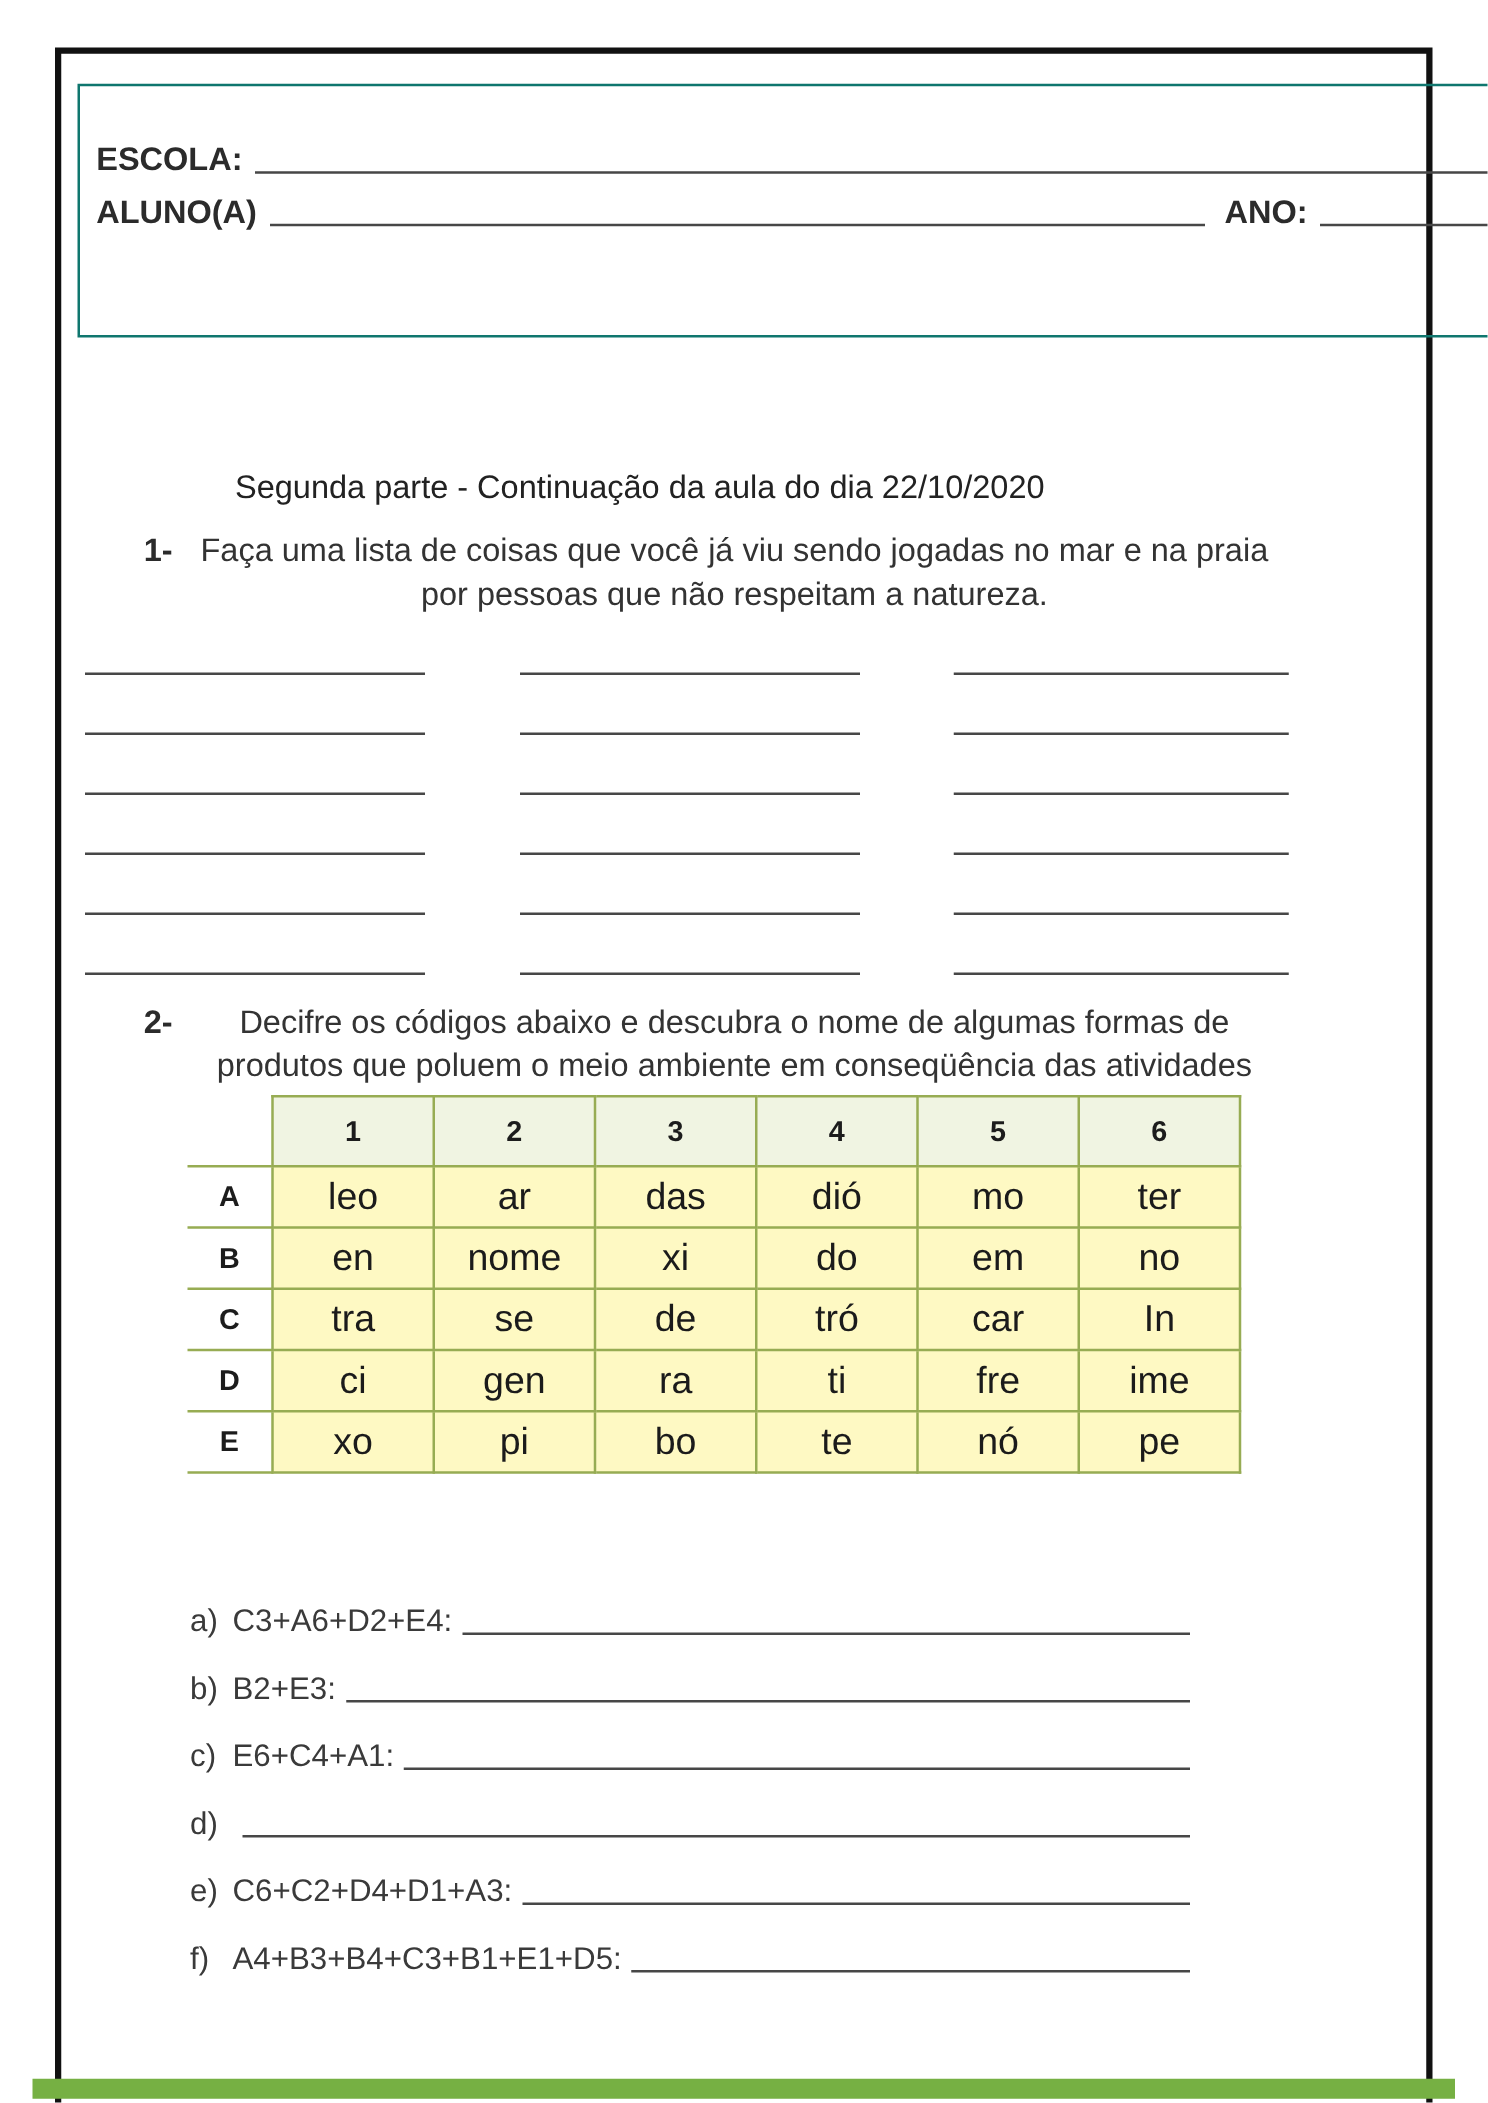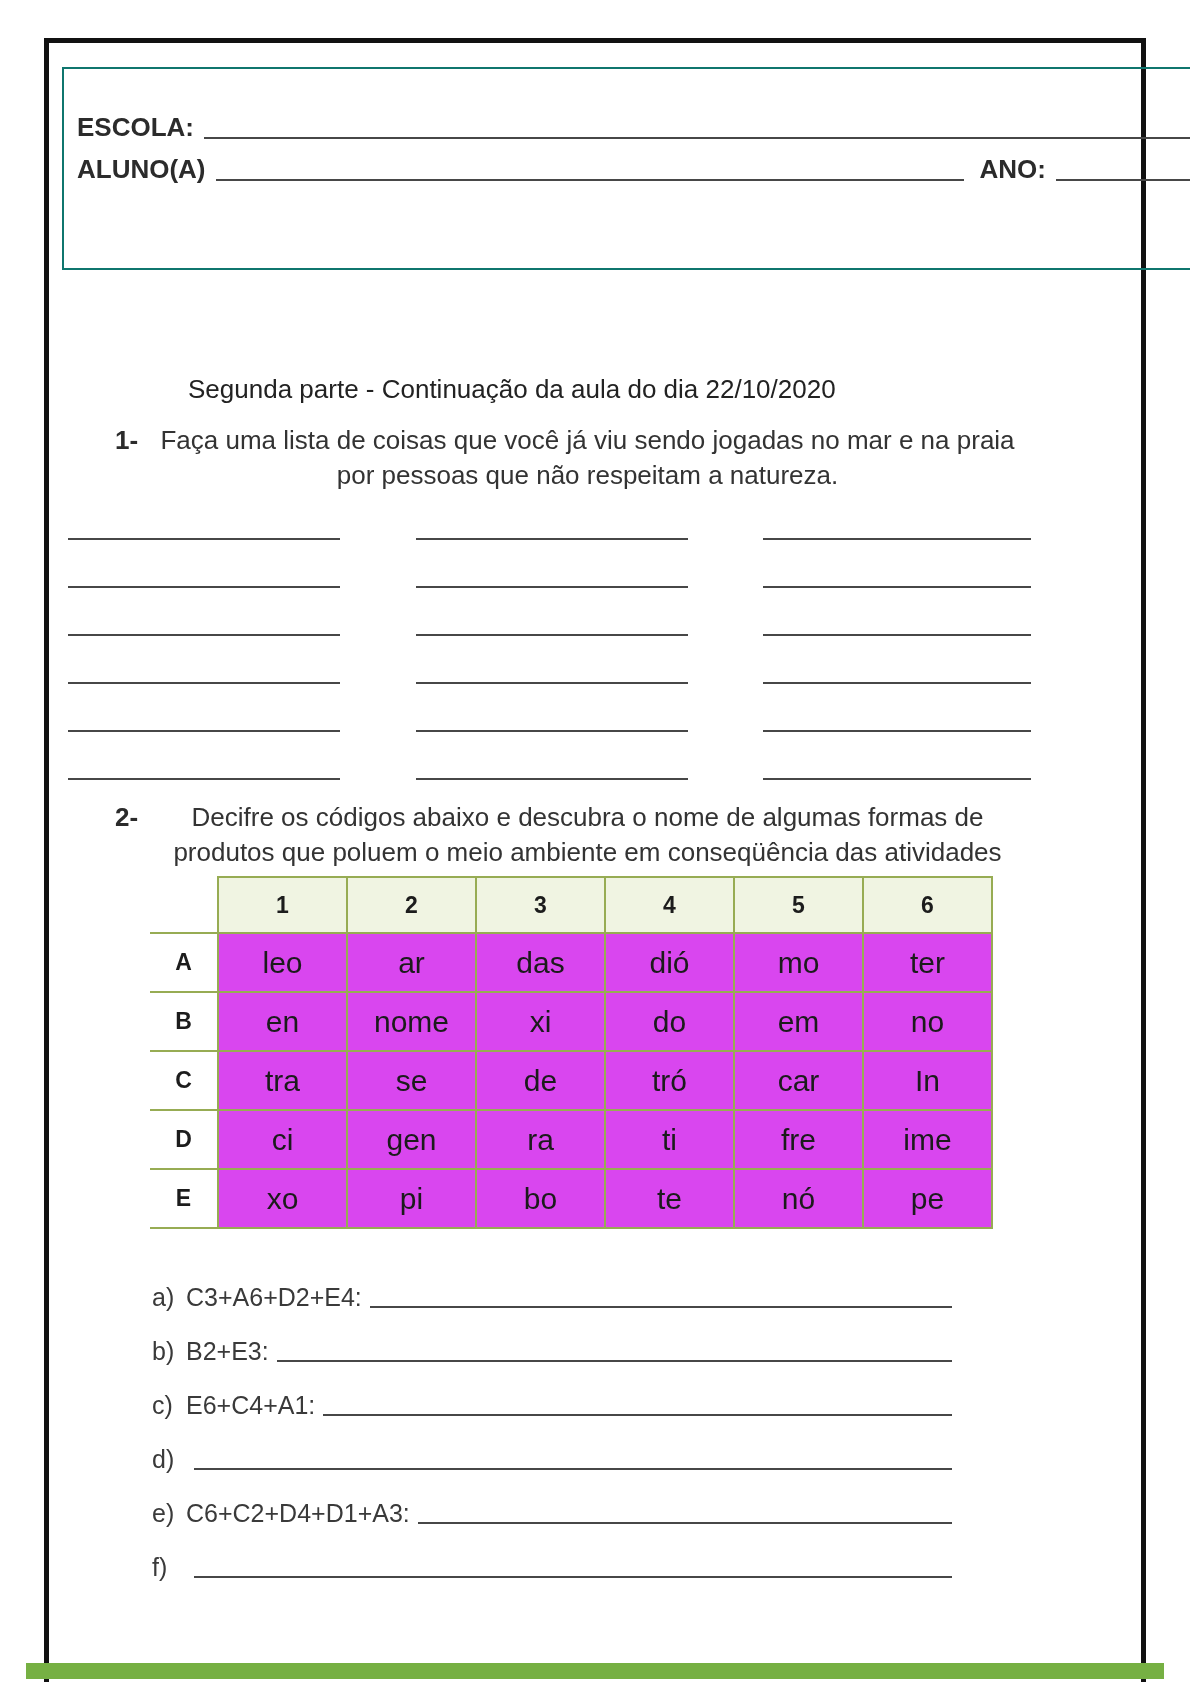--- a/index.html
+++ b/index.html
@@ -59,22 +59,22 @@
   .code-table .corner { border:none; }
   .code-table .colhead {
     width:129px; height:56px; background:var(--table-header-bg);
     font-size:23px; font-weight:bold; text-align:center; color:#1c1c1c;
   }
   .code-table .rowhead {
     width:68px; font-size:23px; font-weight:bold; text-align:center;
     color:#1c1c1c; border-left:none;
   }
   .code-table .tcell {
-    width:129px; height:59px; font-size:30px; text-align:center;
-    color:#1b1b1b; background:#d946ef;
+    width:129px; height:49px; font-size:30px; text-align:center;
+    color:#1b1b1b; background:#fef9c3;
   }
   
   .codes { position:absolute; left:152px; top:1258px; width:800px; }
   .code-item {
     display:flex; align-items:flex-end; height:54px;
     font-size:25px; color:#3a3a3a; white-space:nowrap;
   }
   .code-marker { flex:0 0 34px; }
   .code-fill { flex:1 1 auto; border-bottom:2px solid var(--line-color); margin:0 0 4px 8px; }
   
@@ -213,17 +213,18 @@
     <span class="code-marker">d)</span>
     <span class="code-fill"></span>
   </div>
   <div class="code-item">
     <span class="code-marker">e)</span>
     <span class="code-text">C6+C2+D4+D1+A3:</span>
     <span class="code-fill"></span>
   </div>
   <div class="code-item">
     <span class="code-marker">f)</span>
+    <span class="code-text">A4+B3+B4+C3+B1+E1+D5:</span>
     <span class="code-fill"></span>
   </div>
 </div>
 
 <div class="bottom-bar"></div>
 
 </body></html>

